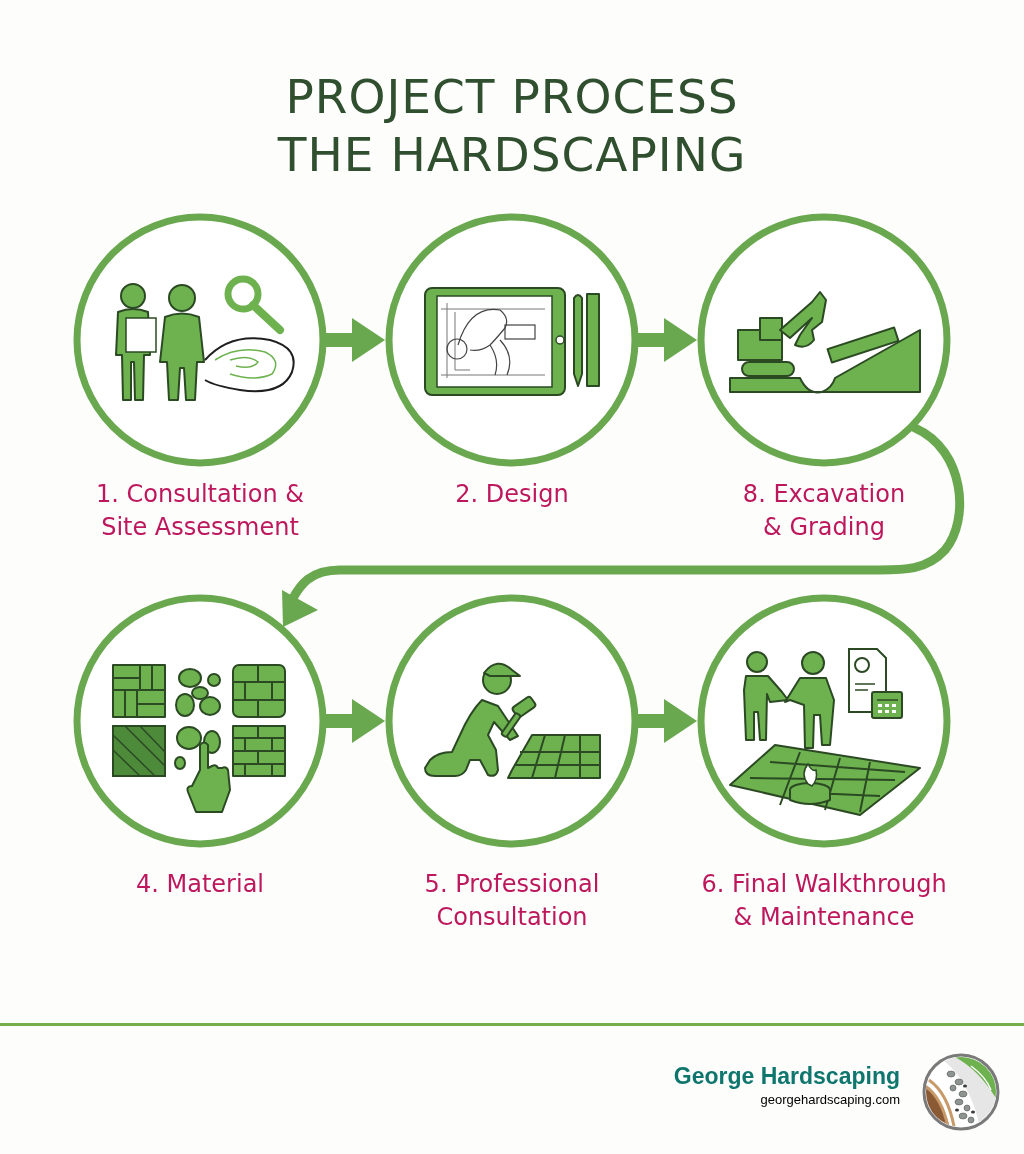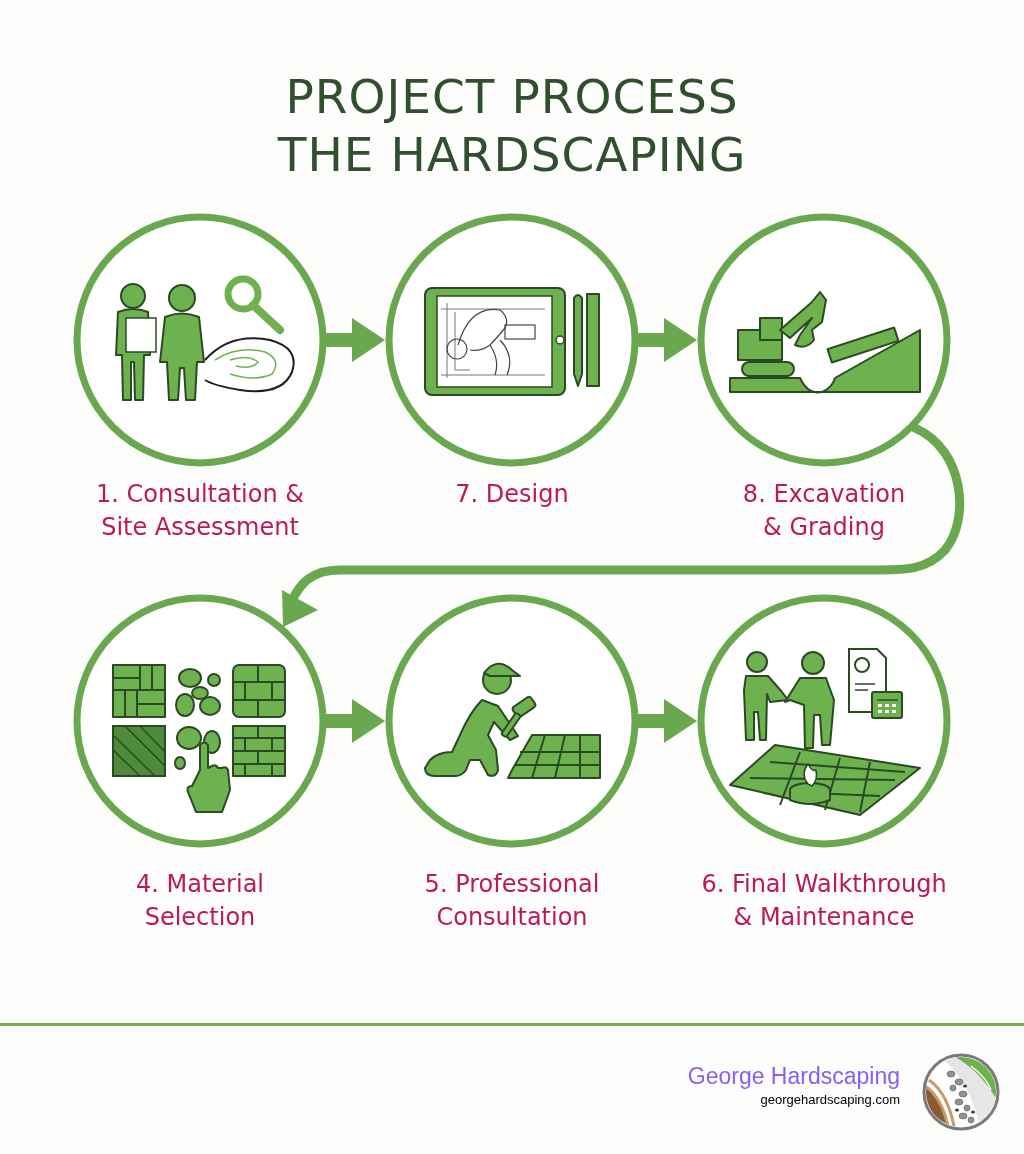--- a/index.html
+++ b/index.html
@@ -13,21 +13,21 @@
   .title span { display: block; }
   svg.flow { position: absolute; left: 0; top: 0; }
   .step-label {
     position: absolute; width: 300px; text-align: center;
     font-family: "DejaVu Sans", sans-serif; font-size: 24px; line-height: 33px;
     color: #be185d;
   }
   .step-label span { display: block; }
   .divider { position: absolute; left: 0; top: 1023px; width: 1024px; height: 3px; background: #74ad4b; }
   .brand { position: absolute; right: 124px; top: 1063px; text-align: right; }
-  .brand-name { font-family: "Liberation Sans", sans-serif; font-weight: normal; font-size: 23px; color: #8b5cf6; line-height: 26px; }
+  .brand-name { font-family: "Liberation Sans", sans-serif; font-weight: bold; font-size: 23px; color: #0f766e; line-height: 26px; }
   .brand-url { font-family: Liberation Sans, sans-serif; font-size: 13px; color: #000000; line-height: 22px; }
   .logo { position: absolute; left: 921px; top: 1052px; width: 80px; height: 80px; }
 </style>
 </head>
 <body>
 
 <h1 class="title">
   <span>PROJECT PROCESS</span>
   <span>THE HARDSCAPING</span>
 </h1>
@@ -161,29 +161,28 @@
         <rect x="892" y="710" width="4" height="3"></rect>
       </g>
   </g>
 </svg>
 
 <div class="step-label" style="left:50px; top:478px;">
   <span>1. Consultation &amp;</span>
   <span>Site Assessment</span>
 </div>
 <div class="step-label" style="left:362px; top:478px;">
-  <span>7. Design</span>
+  <span>2. Design</span>
 </div>
 <div class="step-label" style="left:674px; top:478px;">
   <span>8. Excavation</span>
   <span>&amp; Grading</span>
 </div>
 <div class="step-label" style="left:50px; top:868px;">
   <span>4. Material</span>
-  <span>Selection</span>
 </div>
 <div class="step-label" style="left:362px; top:868px;">
   <span>5. Professional</span>
   <span>Consultation</span>
 </div>
 <div class="step-label" style="left:674px; top:868px;">
   <span>6. Final Walkthrough</span>
   <span>&amp; Maintenance</span>
 </div>
 

